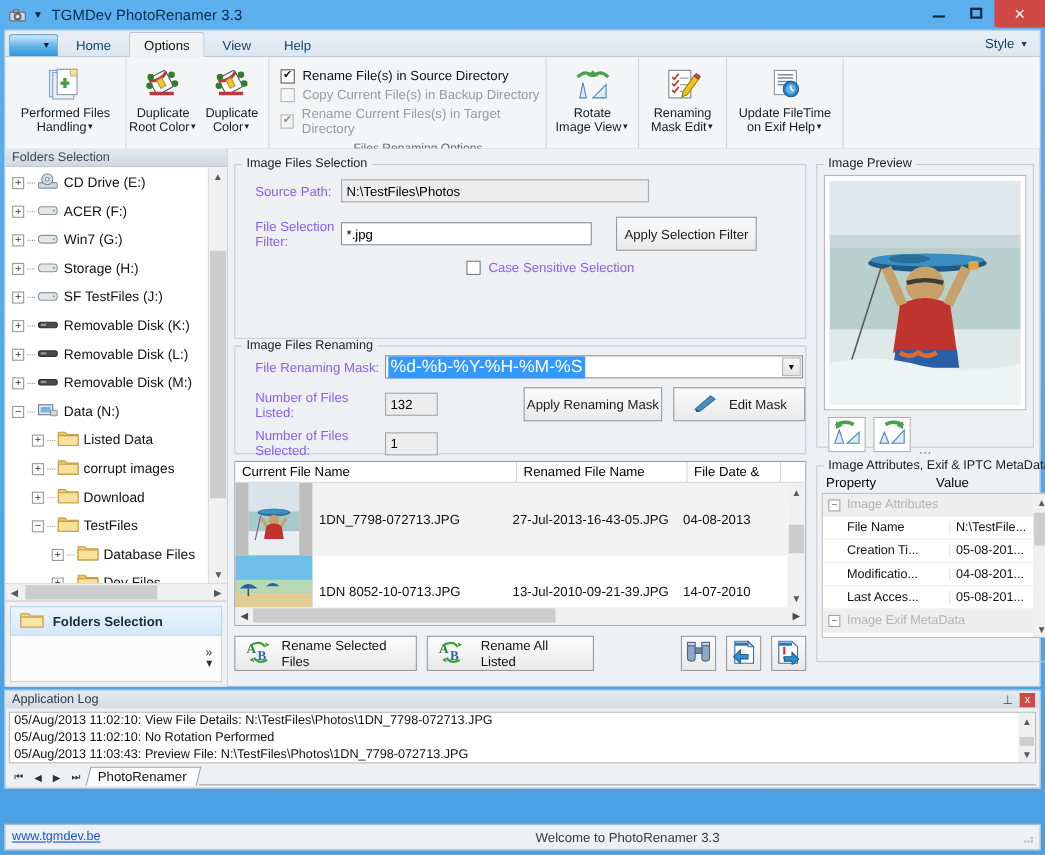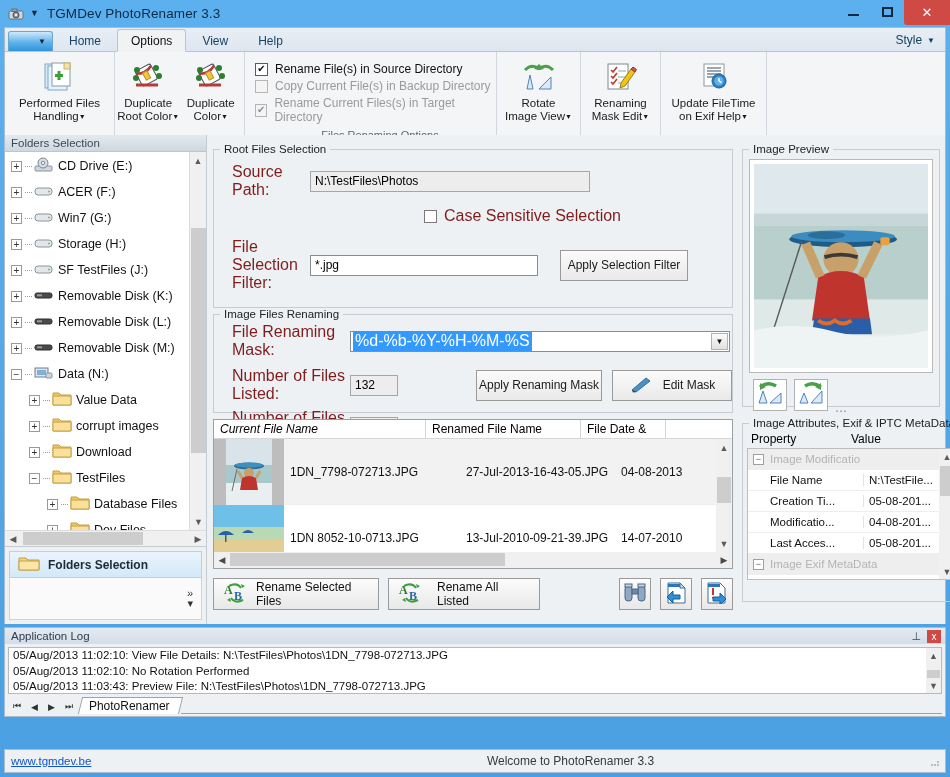--- a/index.html
+++ b/index.html
@@ -78,21 +78,21 @@
   .nav-tile { height:27px; background:linear-gradient(to bottom,#eaf4fd,#d3e8f8); border:1px solid #b5d2e8; display:flex; align-items:center; gap:8px; padding-left:8px; font-size:12px; font-weight:bold; color:#1a2b3a;}
   .nav-rest { height:42px; border:1px solid #cdd3d9; border-top:none; background:#fafafa; display:flex; flex-direction:column; align-items:flex-end; justify-content:center; padding-right:8px; gap:1px;}
   .nav-rest .cc { font-size:11px; color:#333; line-height:9px;}
 
   
   .center { flex:1; padding:8px 6px 0 6px; display:flex; flex-direction:column; }
   fieldset.gb { border:1px solid #c8ccd2; margin:0; padding:0; background:transparent; }
   fieldset.gb > legend { font-size:11.5px; color:#222; padding:0 4px; margin-left:6px;}
   .sel-box { height:165px; position:relative; }
   .row { display:flex; align-items:center; }
-  .lbl-s { font-size:16px; color:#7f1d1d; }
+  .lbl-s { font-size:12px; color:#8b5cf6; }
   .ipt { border:1px solid #8c8c8c; background:#fff; height:21px; font-size:12px; padding:2px 4px; line-height:16px; font-family:"Liberation Sans", sans-serif;}
   .ipt.ro { background:#ededed; border-color:#a6a6a6;}
   .btn { border:1px solid #9a9a9a; background:linear-gradient(to bottom,#fbfbfb,#e9e9e9); font-size:12px; display:flex; align-items:center; justify-content:center; color:#1b1b1b;}
   .ren-box { height:105px; position:relative; margin-top:7px;}
   .combo { border:1px solid #8c8c8c; background:#fff; height:21px; display:flex; align-items:center; position:relative;}
   .combo .sel { background:#3399ff; color:#fff; font-size:16px; padding:1px 2px; margin-left:2px;}
   .combo .dd { position:absolute; right:1px; top:1px; bottom:1px; width:17px; background:linear-gradient(to bottom,#fafafa,#e2e2e2); border:1px solid #b2b2b2; display:flex; align-items:center; justify-content:center; font-size:8px;}
 
   .filelist { border:1px solid #9aa0a6; background:#fff; position:relative; height:150px; margin-top:6px;}
   .fl-head { height:19px; background:#fff; border-bottom:1px solid #d6d6d6; display:flex; font-size:12px;}
@@ -434,21 +434,21 @@
                 </svg></span>
               <span class="lbl">Data (N:)</span>
             </div>
             <div class="tnode" style="padding-left: 24px;">
               <span class="exp">+</span>
               <span class="dots"></span>
               <span><svg width="20" height="16" viewBox="0 0 20 16">
                   <path d="M1 2 h6 l2 2 h10 v10 h-18 z" fill="#f0c761" stroke="#c2a044"></path>
                   <path d="M1 5 h18 v9 h-18 z" fill="#fbe099" stroke="#c2a044"></path>
                 </svg></span>
-              <span class="lbl">Value Data</span>
+              <span class="lbl">Listed Data</span>
             </div>
             <div class="tnode" style="padding-left: 24px;">
               <span class="exp">+</span>
               <span class="dots"></span>
               <span><svg width="20" height="16" viewBox="0 0 20 16">
                   <path d="M1 2 h6 l2 2 h10 v10 h-18 z" fill="#f0c761" stroke="#c2a044"></path>
                   <path d="M1 5 h18 v9 h-18 z" fill="#fbe099" stroke="#c2a044"></path>
                 </svg></span>
               <span class="lbl">corrupt images</span>
             </div>
@@ -515,33 +515,33 @@
         <div class="nav-rest">
           <span class="cc">»</span>
           <span class="cc">▾</span>
         </div>
       </div>
     </div>
 
     <div class="center">
 
       <fieldset class="gb sel-box">
-        <legend>Root Files Selection</legend>
+        <legend>Image Files Selection</legend>
         <div class="row" style="margin:8px 0 0 18px;">
           <span class="lbl-s" style="width:78px;">Source Path:</span>
           <input class="ipt ro" style="width: 280px;" readonly="" value="N:\TestFiles\Photos">
-        </div>
-        <div class="row" style="margin:8px 0 0 210px;">
-          <span class="chkbox" style="border-color:#7a7a7a;"></span>
-          <span class="lbl-s" style="margin-left:7px;">Case Sensitive Selection</span>
         </div>
         <div class="row" style="margin:13px 0 0 18px;">
           <span class="lbl-s" style="width:78px;">File Selection Filter:</span>
           <input class="ipt" style="width: 228px;" value="*.jpg">
           <div class="btn" style="width:128px;height:31px;margin-left:22px;">Apply Selection Filter</div>
+        </div>
+        <div class="row" style="margin:8px 0 0 210px;">
+          <span class="chkbox" style="border-color:#7a7a7a;"></span>
+          <span class="lbl-s" style="margin-left:7px;">Case Sensitive Selection</span>
         </div>
       </fieldset>
 
       <fieldset class="gb ren-box">
         <legend>Image Files Renaming</legend>
         <div class="row" style="margin:3px 0 0 18px;">
           <span class="lbl-s" style="width:118px;">File Renaming Mask:</span>
           <div class="combo" style="width:380px;">
             <span class="sel">%d-%b-%Y-%H-%M-%S</span>
             <span class="dd">▼</span>
@@ -562,21 +562,21 @@
           </div>
         </div>
         <div class="row" style="margin:6px 0 0 18px;">
           <span class="lbl-s" style="width:118px;">Number of Files Selected:</span>
           <input class="ipt ro" style="width: 48px;" readonly="" value="1">
         </div>
       </fieldset>
 
       <div class="filelist">
         <div class="fl-head">
-          <div class="col" style="width:212px;font-style:italic;">Current File Name</div>
+          <div class="col" style="width:256px;">Current File Name</div>
           <div class="col" style="width:155px;">Renamed File Name</div>
           <div class="col" style="width:85px;">File Date &amp; </div>
         </div>
         <div class="fl-rows">
           <div class="fl-row sel">
             <div class="thumb">
               <svg width="70" height="66" viewBox="0 0 70 66" preserveAspectRatio="none">
                 <rect width="70" height="66" fill="#bdbdbd"></rect>
                 <rect x="12" y="0" width="46" height="66" fill="#e3ecf1"></rect>
                 <rect x="12" y="0" width="46" height="26" fill="#d9e4ea"></rect>
@@ -746,21 +746,21 @@
       <fieldset class="gb attr-box">
         <legend>Image Attributes, Exif &amp; IPTC MetaData</legend>
         <div class="grid-hd">
           <span style="width:100px;">Property</span>
           <span>Value</span>
         </div>
         <div class="grid">
           <div id="attr-host">
               <div class="grow cat">
                 <span class="pexp">−</span>
-                <span class="pname" style="width:150px">Image Modificatio</span>
+                <span class="pname" style="width:150px">Image Attributes</span>
               </div>
               <div class="grow">
                 <span style="width:20px;flex:none"></span>
                 <span class="pname">File Name</span>
                 <span class="pval">N:\TestFile...</span>
               </div>
               <div class="grow">
                 <span style="width:20px;flex:none"></span>
                 <span class="pname">Creation Ti...</span>
                 <span class="pval">05-08-201...</span>

